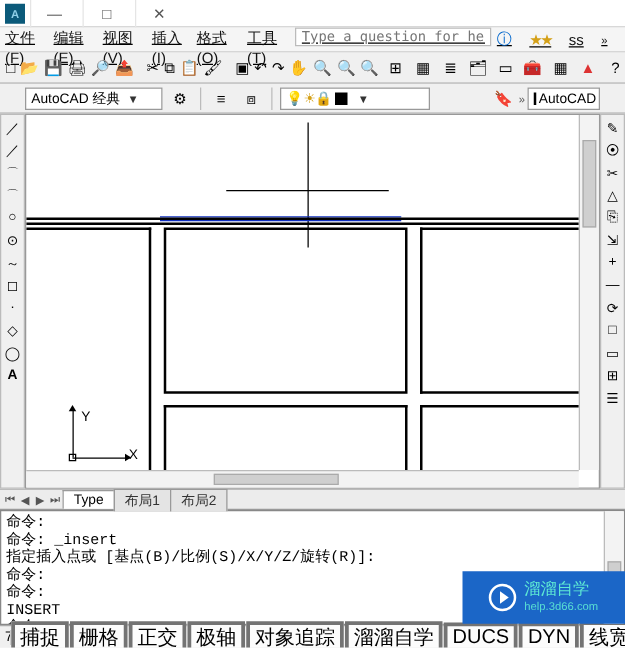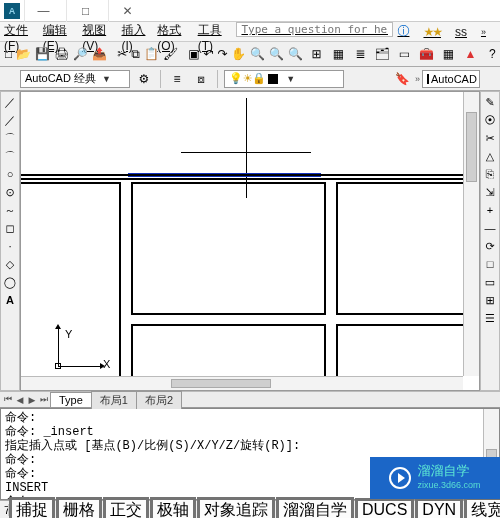--- a/index.html
+++ b/index.html
@@ -310,15 +310,15 @@
   <div class="statcell">DYN</div>
   <div class="statcell">线宽</div>
 </div>
 
 <div class="watermark">
   <div class="play">
       <div></div>
     </div>
   <div class="txt">
     <span>溜溜自学</span>
-    <span class="sub">zixue.3d66.com</span>
+    <span class="sub">help.3d66.com</span>
   </div>
 </div>
 
 </body></html>

